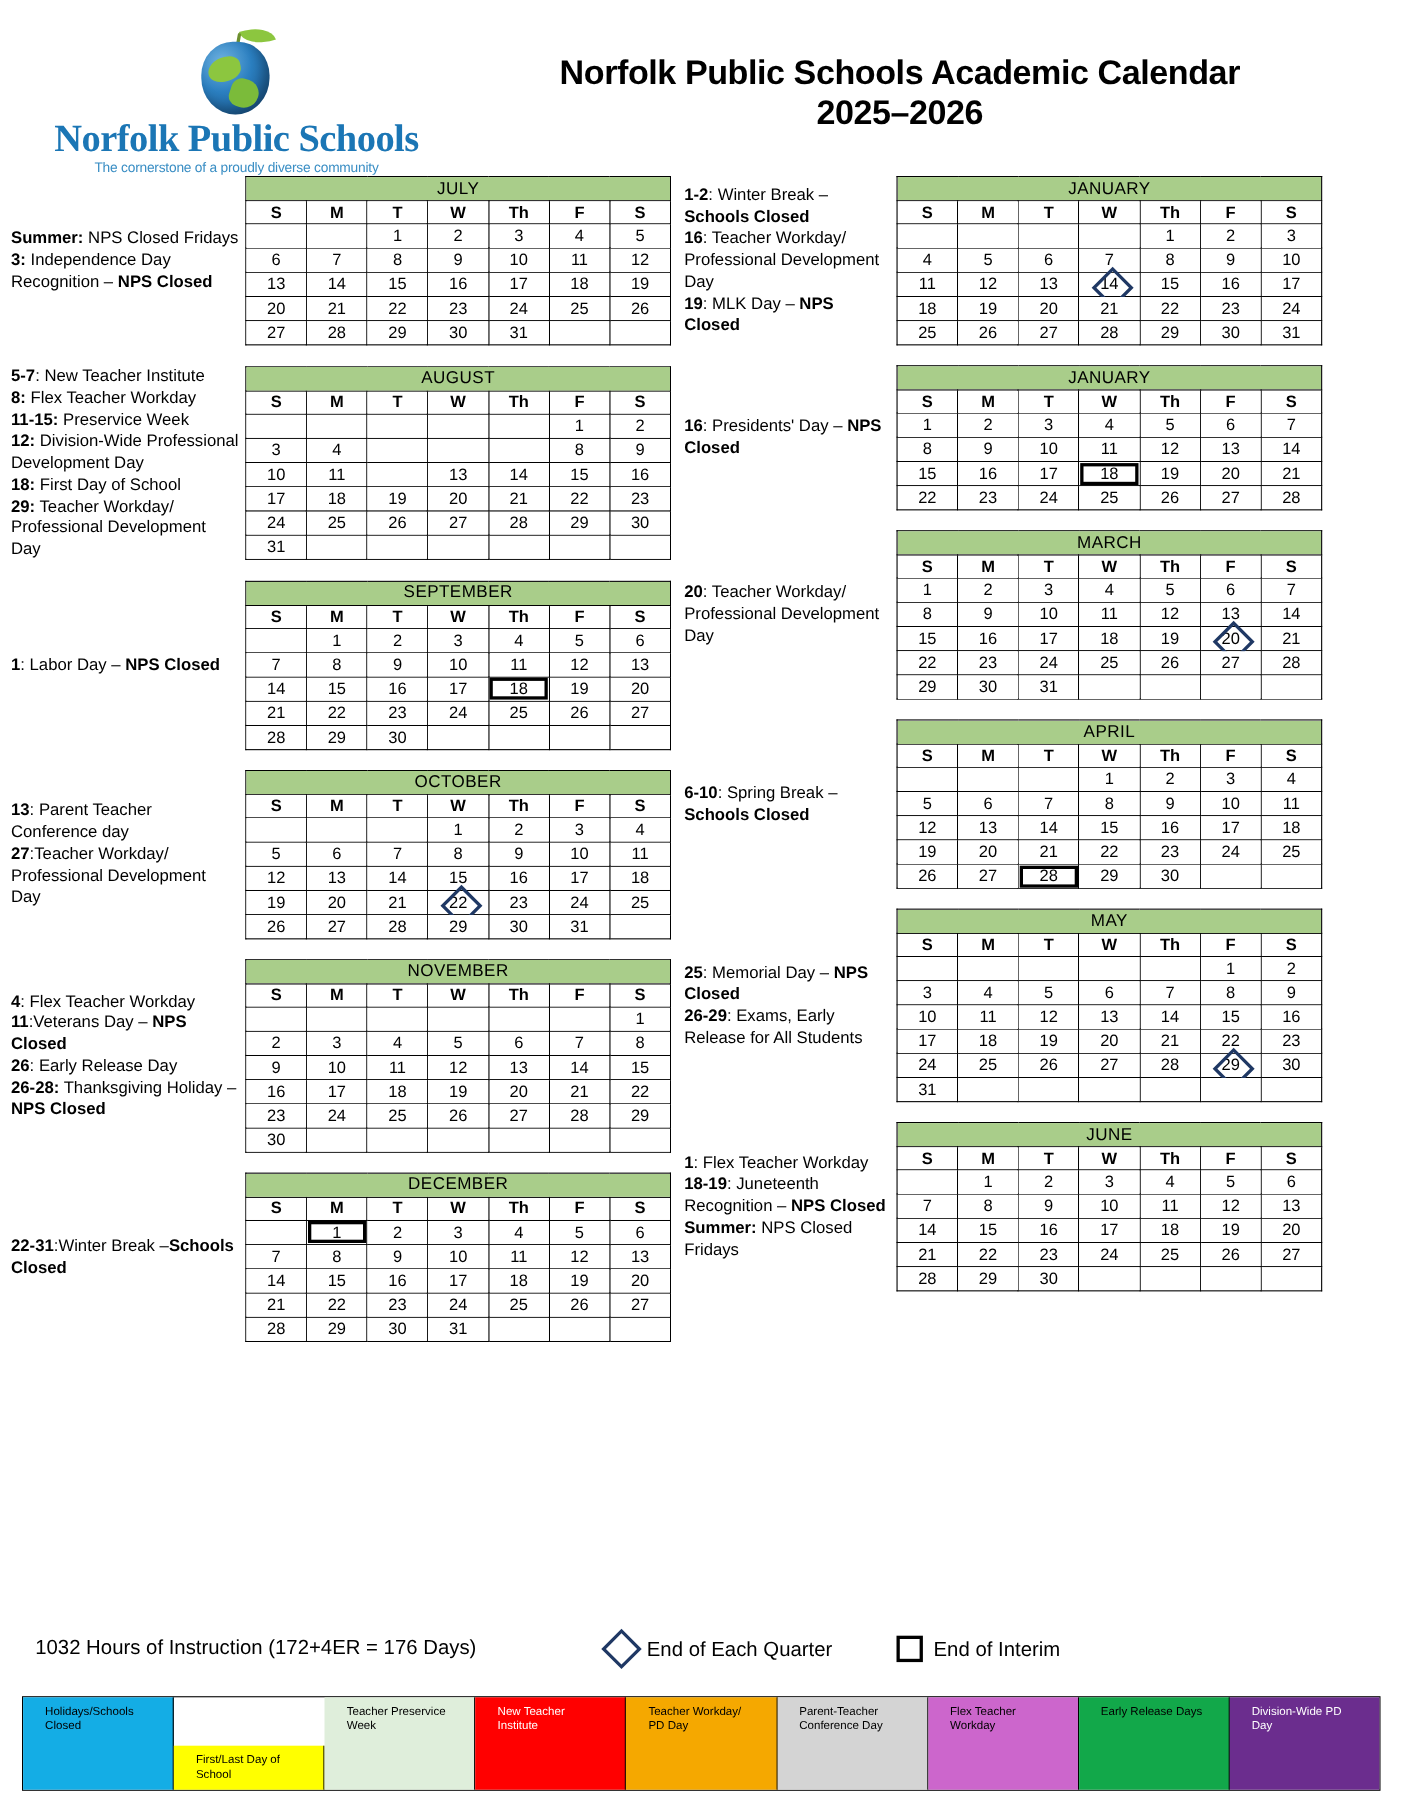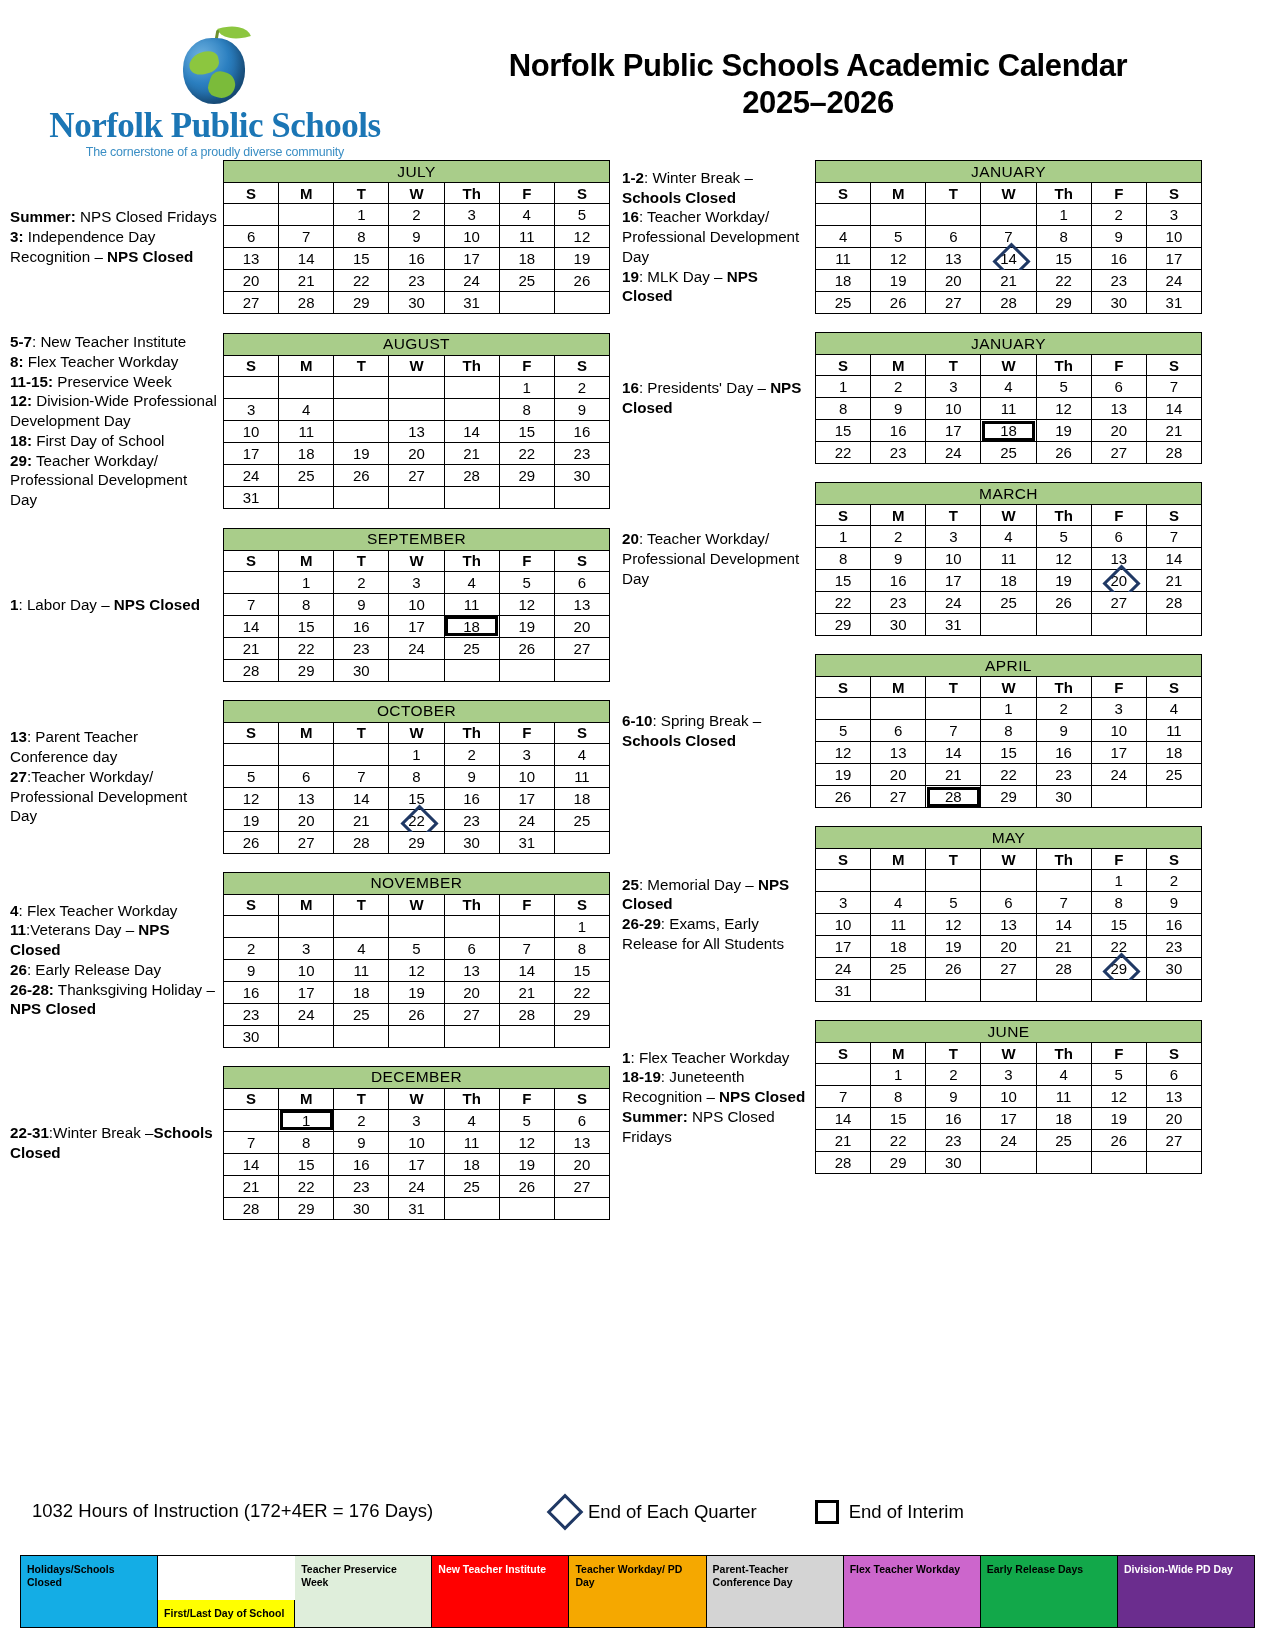--- a/index.html
+++ b/index.html
@@ -91,21 +91,21 @@
 
   
   .footer { position:absolute; left:0; right:0; bottom:0; }
   .foot-stats { display:flex; align-items:center; padding:0 0 0 32px; height:86px; }
   .stats-text { font-size:18.5px; line-height:1.45; width:520px; }
   .legend-marker { display:flex; align-items:center; gap:10px; margin-right:58px; font-size:18.5px; }
   .diamond-glyph { width:26px; height:26px; border:3px solid #1f3864; transform:rotate(45deg); }
   .square-glyph  { width:24px; height:24px; border:3px solid #000; }
 
   .legend-bar { display:flex; margin:0 20px 22px 20px; border:1px solid #000; }
-  .legend-cell { flex:1; padding:7px 6px; font-size:10.5px; font-weight:bold; line-height:1.25;
+  .legend-cell { flex:1; padding:7px 20px; font-size:10.5px; font-weight:normal; line-height:1.25;
                  border-right:1px solid #000; }
   .legend-cell:last-child { border-right:none; }
   .lc-blue { background:#14ade5; }
   .lc-yellow { background:#ffff00;margin-top:44px; }
   .lc-ltgreen { background:#dfeedb; }
   .lc-red { background:#ff0000; color:#fff; }
   .lc-orange { background:#f5a800; }
   .lc-gray { background:#d4d4d4; }
   .lc-magenta { background:#cc66cc; }
   .lc-green { background:#12a84a; }

